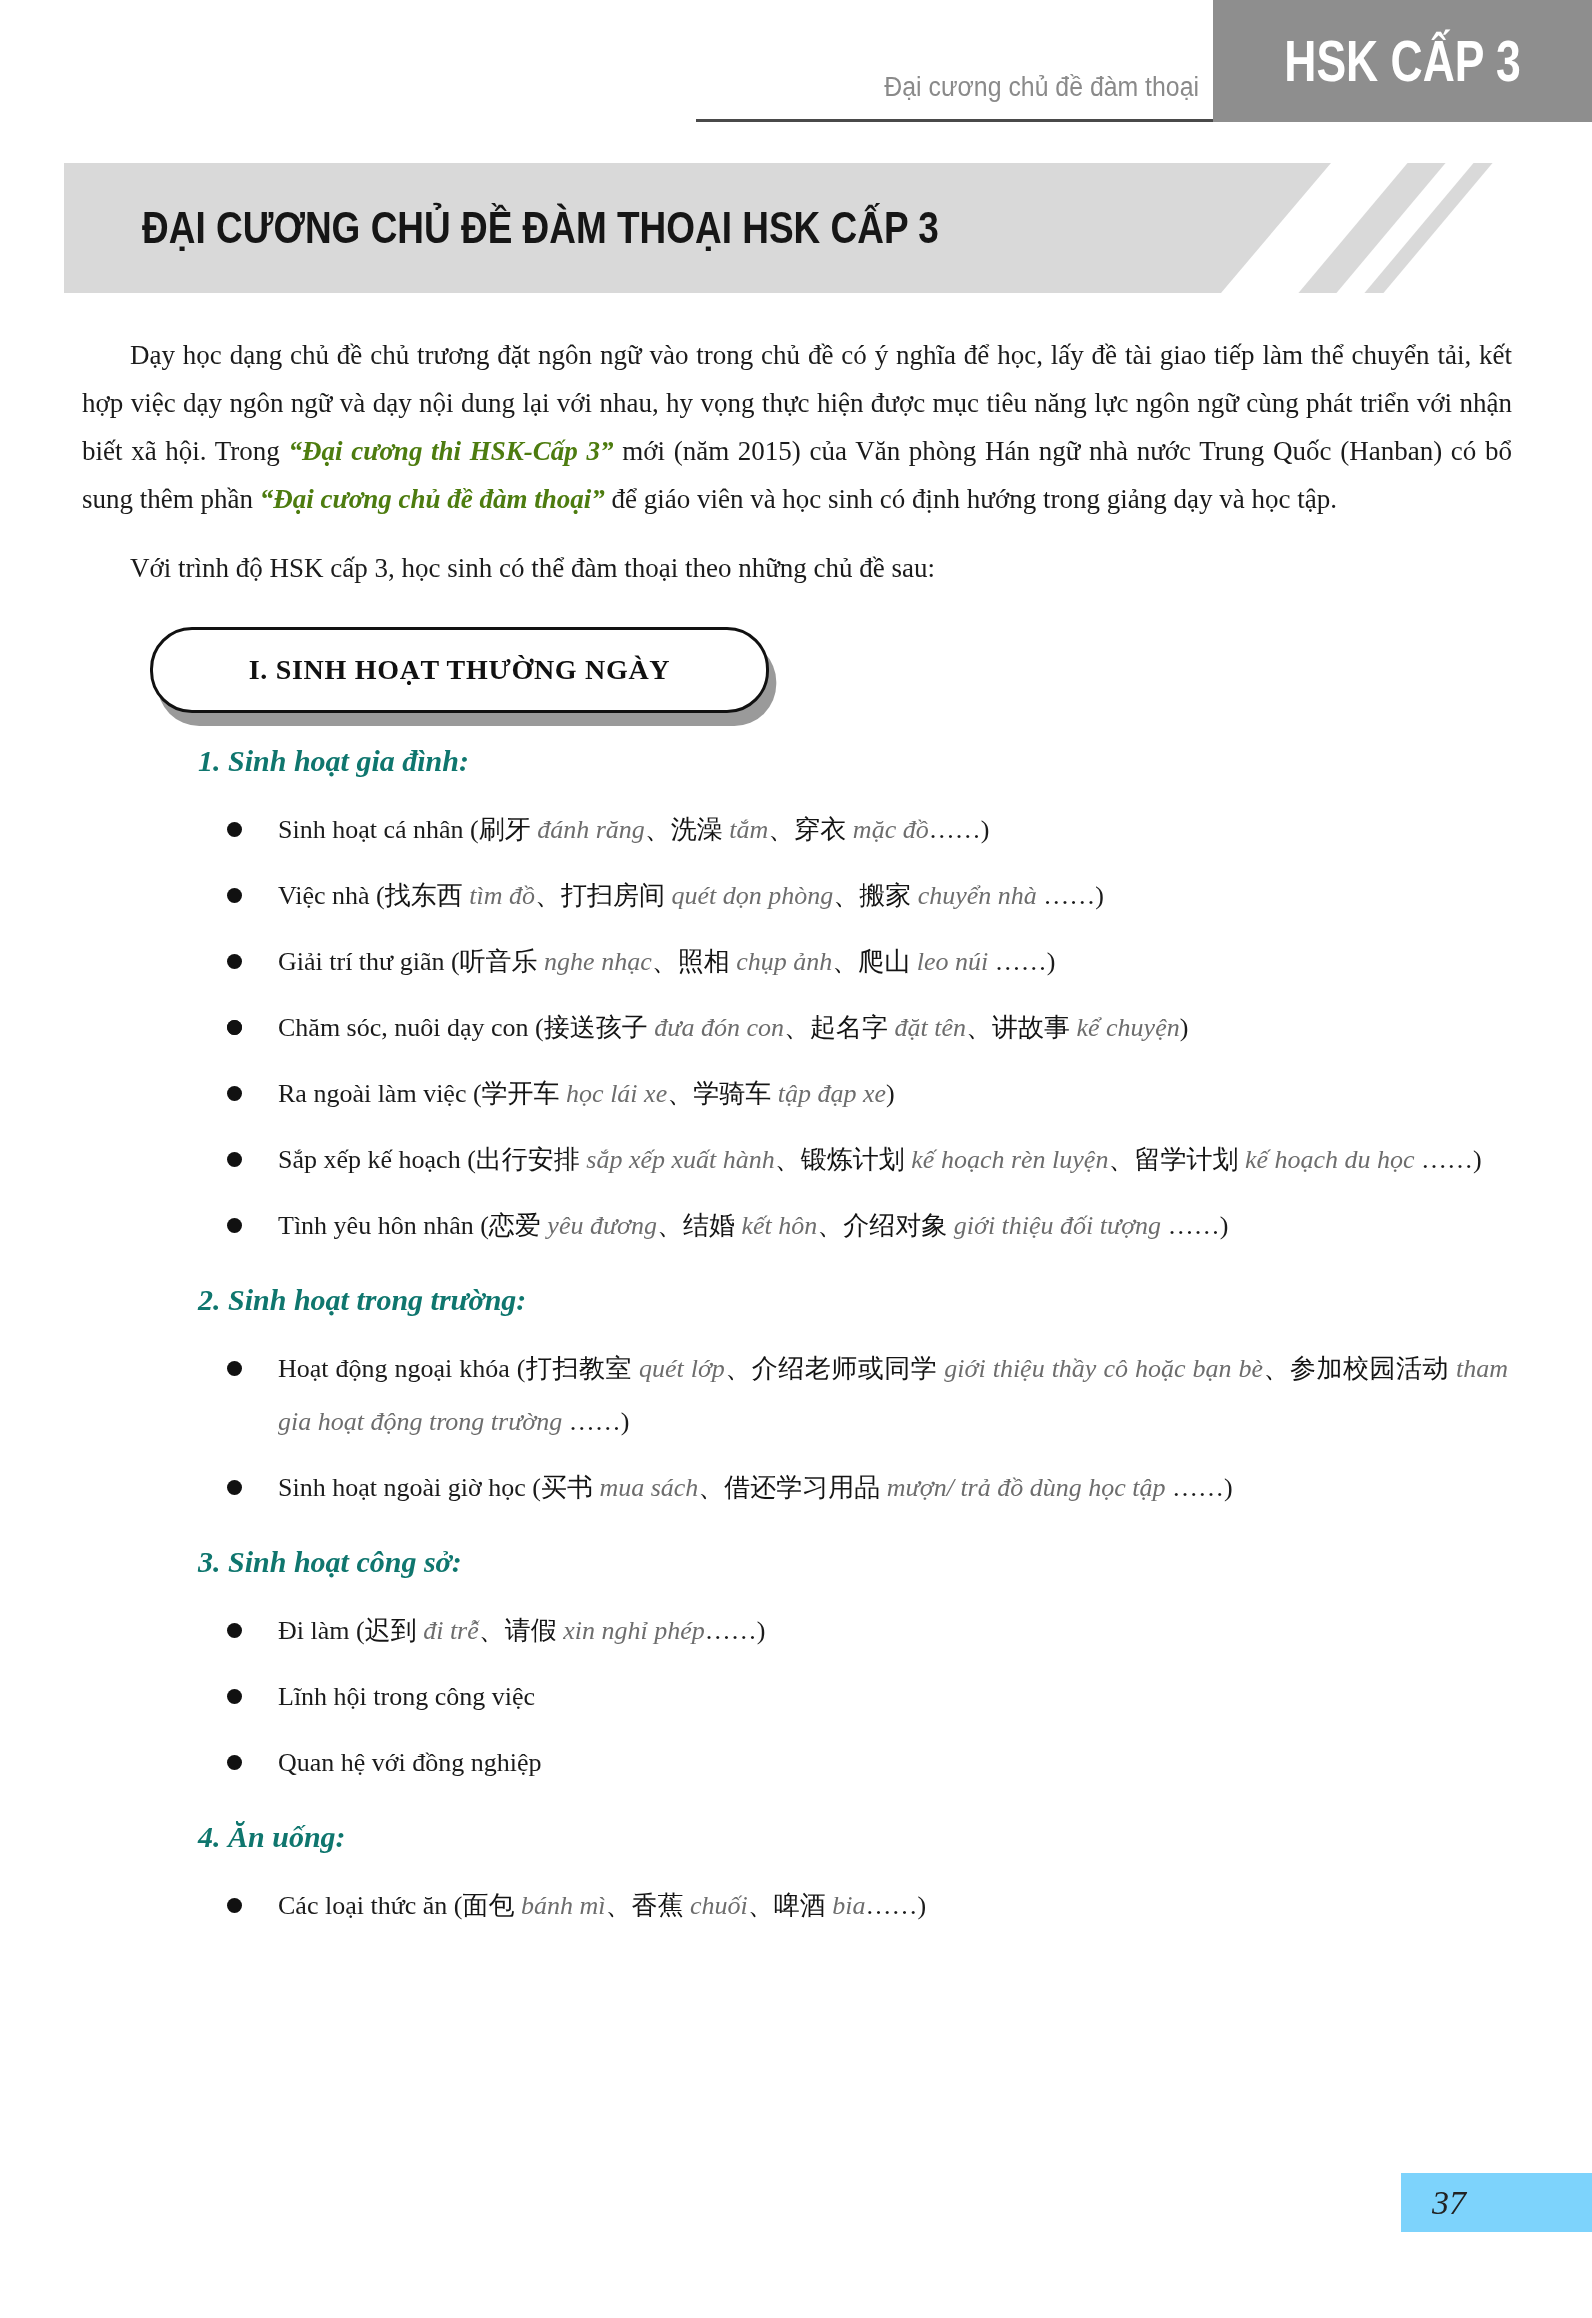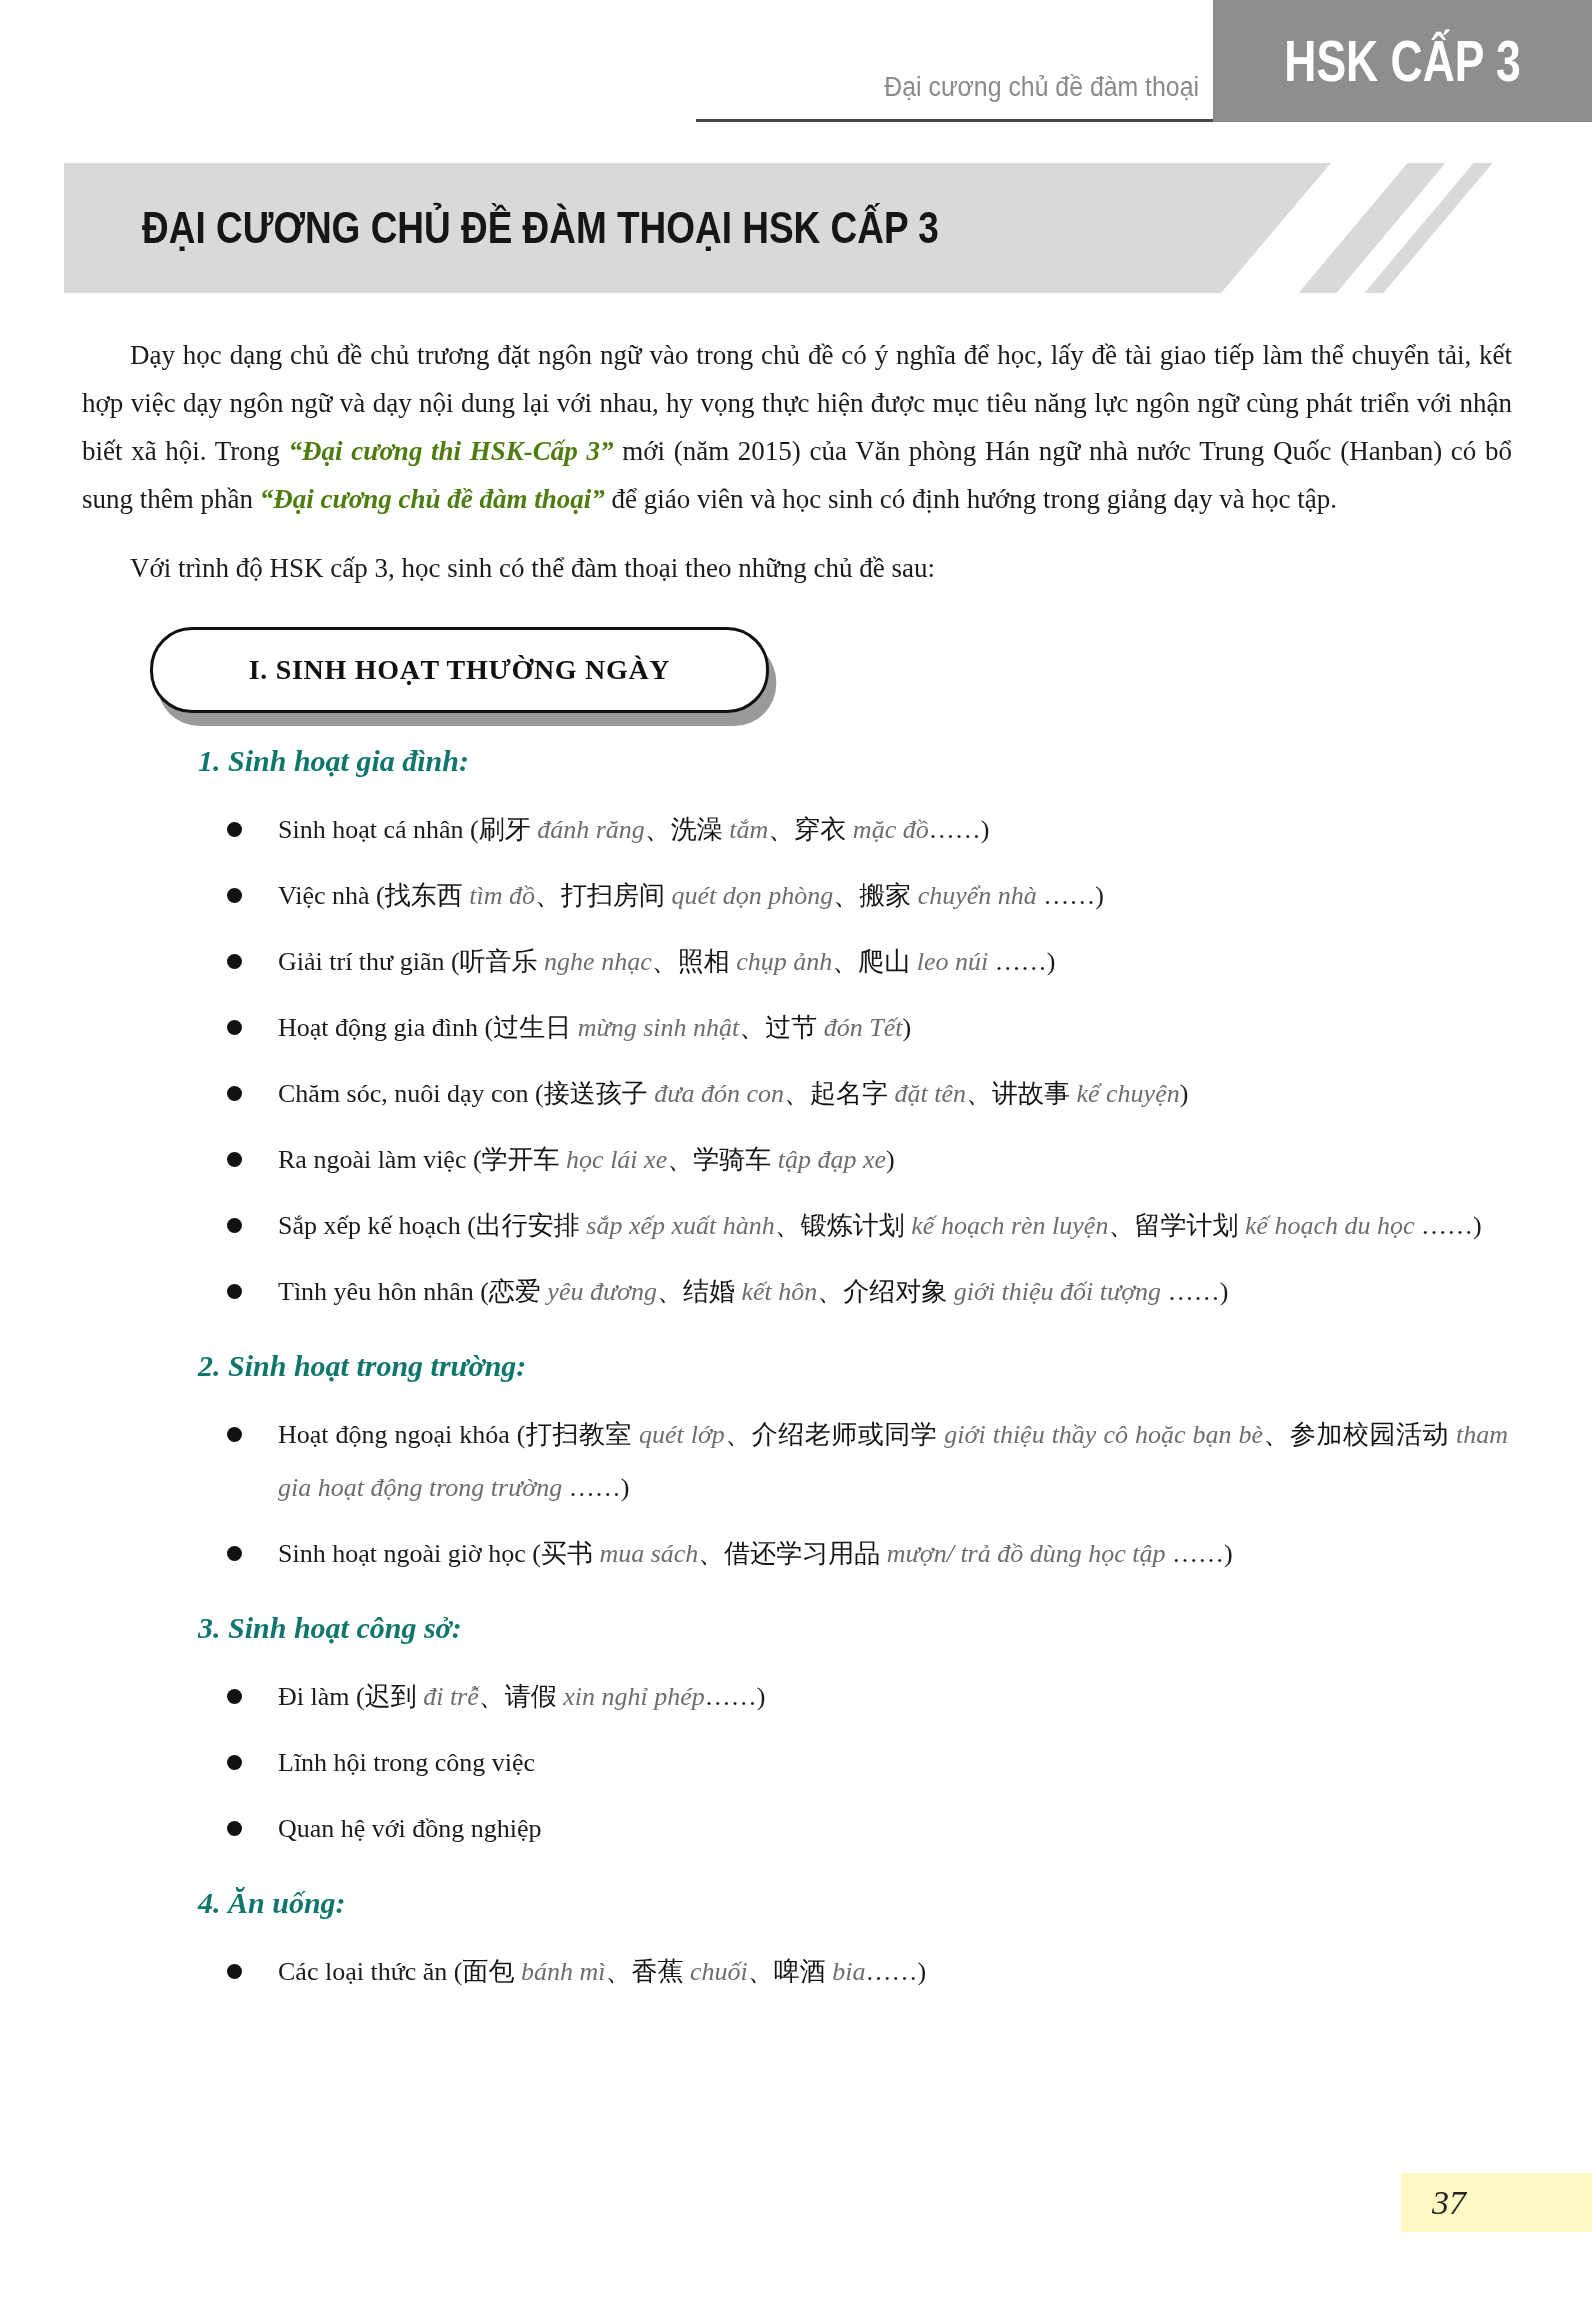--- a/index.html
+++ b/index.html
@@ -109,21 +109,21 @@
     <div class="section-box">
       <span class="section-title">I. SINH HOẠT THƯỜNG NGÀY</span>
     </div>
 
     <div class="group">
       <h3 class="subhead">1. Sinh hoạt gia đình:</h3>
       <ul class="topic-list">
           <li><span class="bullet-dot"></span><span><span class="seg-n">Sinh hoạt cá nhân (</span><span class="seg-cn">刷牙</span><span class="seg-it"> đánh răng</span><span class="seg-cn">、洗澡</span><span class="seg-it"> tắm</span><span class="seg-cn">、穿衣</span><span class="seg-it"> mặc đồ</span><span class="seg-n">……)</span></span></li>
           <li><span class="bullet-dot"></span><span><span class="seg-n">Việc nhà (</span><span class="seg-cn">找东西</span><span class="seg-it"> tìm đồ</span><span class="seg-cn">、打扫房间</span><span class="seg-it"> quét dọn phòng</span><span class="seg-cn">、搬家</span><span class="seg-it"> chuyển nhà </span><span class="seg-n">……)</span></span></li>
           <li><span class="bullet-dot"></span><span><span class="seg-n">Giải trí thư giãn (</span><span class="seg-cn">听音乐</span><span class="seg-it"> nghe nhạc</span><span class="seg-cn">、照相</span><span class="seg-it"> chụp ảnh</span><span class="seg-cn">、爬山</span><span class="seg-it"> leo núi </span><span class="seg-n">……)</span></span></li>
-          <li><span class="bullet-dot"></span><span><span class="seg-n">Hoạt động gia đình (</span><span class="seg-cn">过生日</span><span class="seg-it"> mừng sinh nhật</span><span class="seg-cn">、过节</span><span class="seg-it"> đón Tết</span><span class="seg-n">)</span></span></li>
+          <li><span class="bullet-dot"></span></li>
           <li><span class="bullet-dot"></span><span><span class="seg-n">Chăm sóc, nuôi dạy con (</span><span class="seg-cn">接送孩子</span><span class="seg-it"> đưa đón con</span><span class="seg-cn">、起名字</span><span class="seg-it"> đặt tên</span><span class="seg-cn">、讲故事</span><span class="seg-it"> kể chuyện</span><span class="seg-n">)</span></span></li>
           <li><span class="bullet-dot"></span><span><span class="seg-n">Ra ngoài làm việc (</span><span class="seg-cn">学开车</span><span class="seg-it"> học lái xe</span><span class="seg-cn">、学骑车</span><span class="seg-it"> tập đạp xe</span><span class="seg-n">)</span></span></li>
           <li><span class="bullet-dot"></span><span><span class="seg-n">Sắp xếp kế hoạch (</span><span class="seg-cn">出行安排</span><span class="seg-it"> sắp xếp xuất hành</span><span class="seg-cn">、锻炼计划</span><span class="seg-it"> kế hoạch rèn luyện</span><span class="seg-cn">、留学计划</span><span class="seg-it"> kế hoạch du học </span><span class="seg-n">……)</span></span></li>
           <li><span class="bullet-dot"></span><span><span class="seg-n">Tình yêu hôn nhân (</span><span class="seg-cn">恋爱</span><span class="seg-it"> yêu đương</span><span class="seg-cn">、结婚</span><span class="seg-it"> kết hôn</span><span class="seg-cn">、介绍对象</span><span class="seg-it"> giới thiệu đối tượng </span><span class="seg-n">……)</span></span></li>
         </ul>
     </div>
 
     <div class="group">
       <h3 class="subhead">2. Sinh hoạt trong trường:</h3>
       <ul class="topic-list">
@@ -143,18 +143,18 @@
 
     <div class="group">
       <h3 class="subhead">4. Ăn uống:</h3>
       <ul class="topic-list">
           <li><span class="bullet-dot"></span><span><span class="seg-n">Các loại thức ăn (</span><span class="seg-cn">面包</span><span class="seg-it"> bánh mì</span><span class="seg-cn">、香蕉</span><span class="seg-it"> chuối</span><span class="seg-cn">、啤酒</span><span class="seg-it"> bia</span><span class="seg-n">……)</span></span></li>
         </ul>
     </div>
 
   </div>
 
-  <div class="page-num-box" style="background: #fef9c3;">
+  <div class="page-num-box" style="background: #7dd3fc;">
     <span class="page-num">37</span>
   </div>
 
 </div>
 
 
 </body></html>

